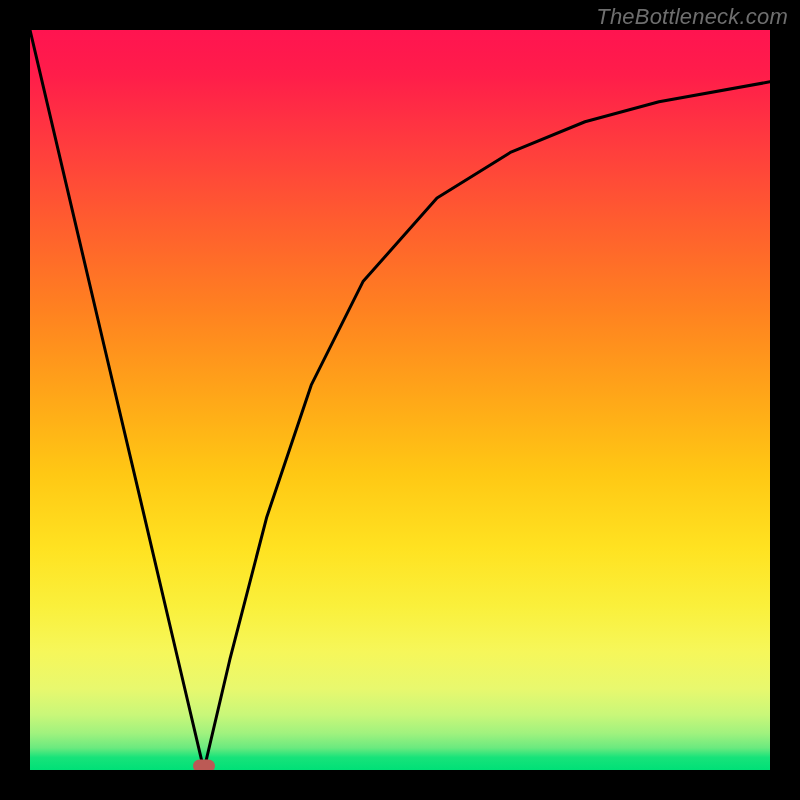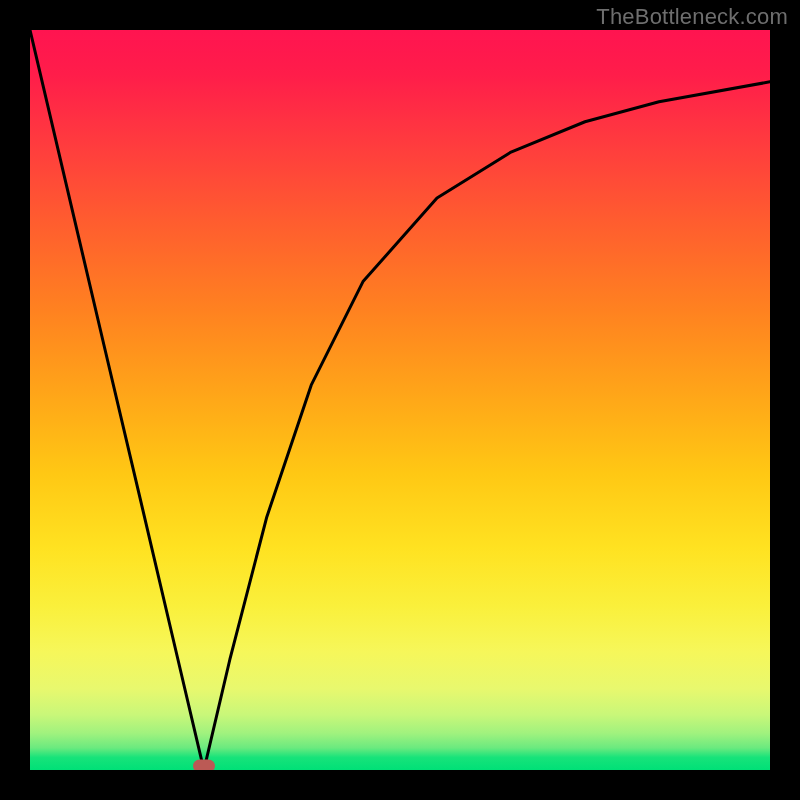--- a/index.html
+++ b/index.html
@@ -19,20 +19,21 @@
   }
   .watermark {
     position: absolute;
     top: 4px;
     right: 12px;
     color: #6e6e6e;
     font-size: 22px;
     font-weight: 500;
     letter-spacing: 0.2px;
     z-index: 30;
+    font-style: italic;
   }
   .plot-area {
     position: absolute;
     left: 30px;
     top: 30px;
     width: 740px;
     height: 740px;
     overflow: hidden;
     z-index: 10;
   }

